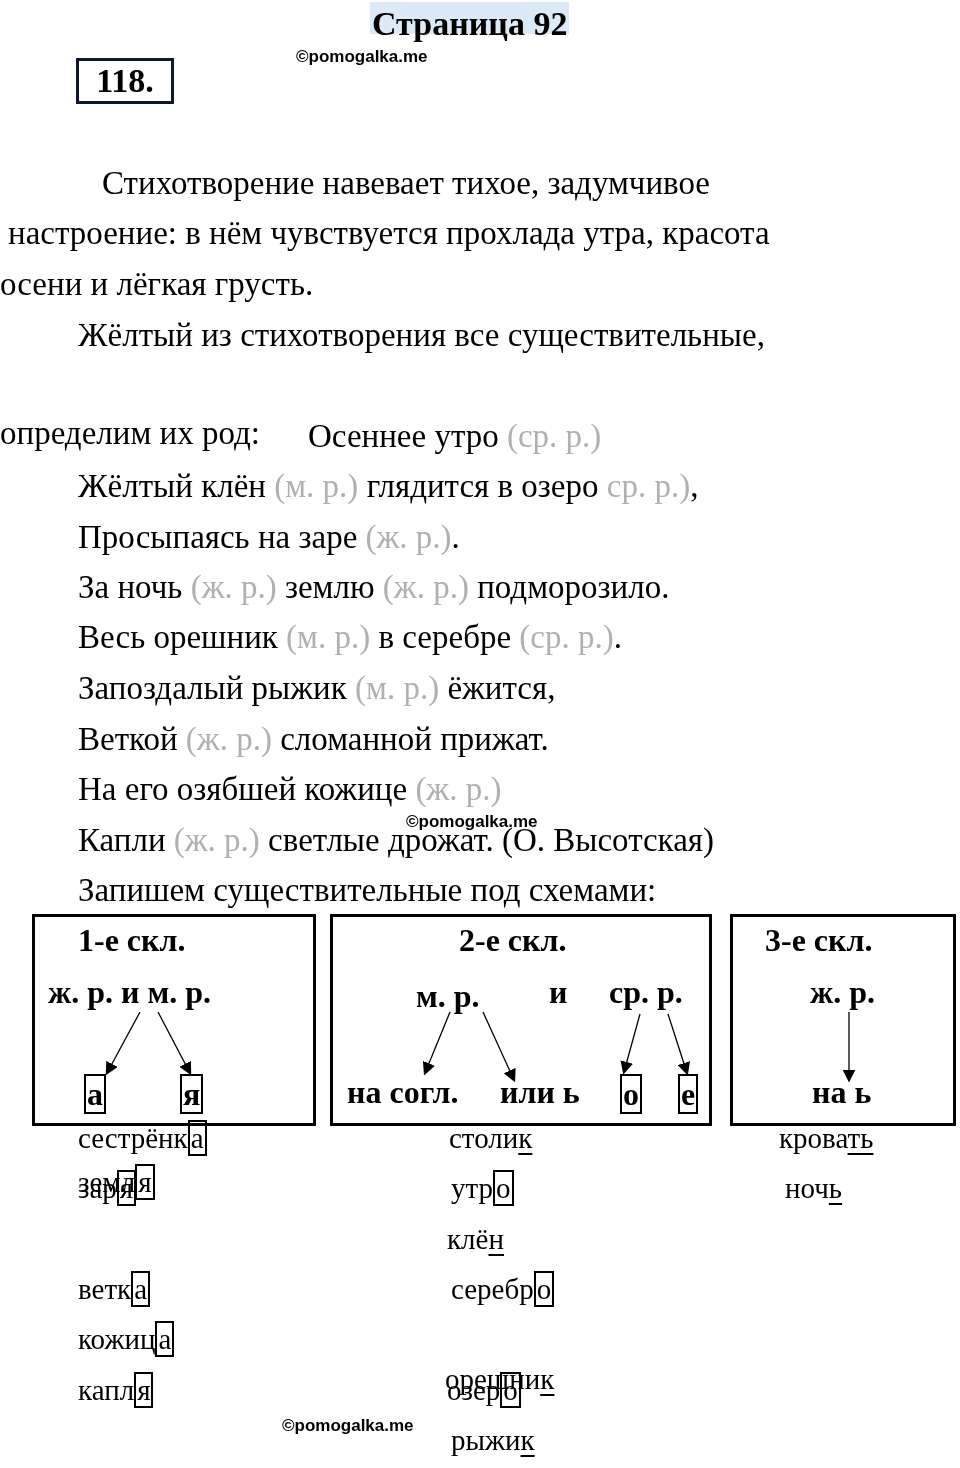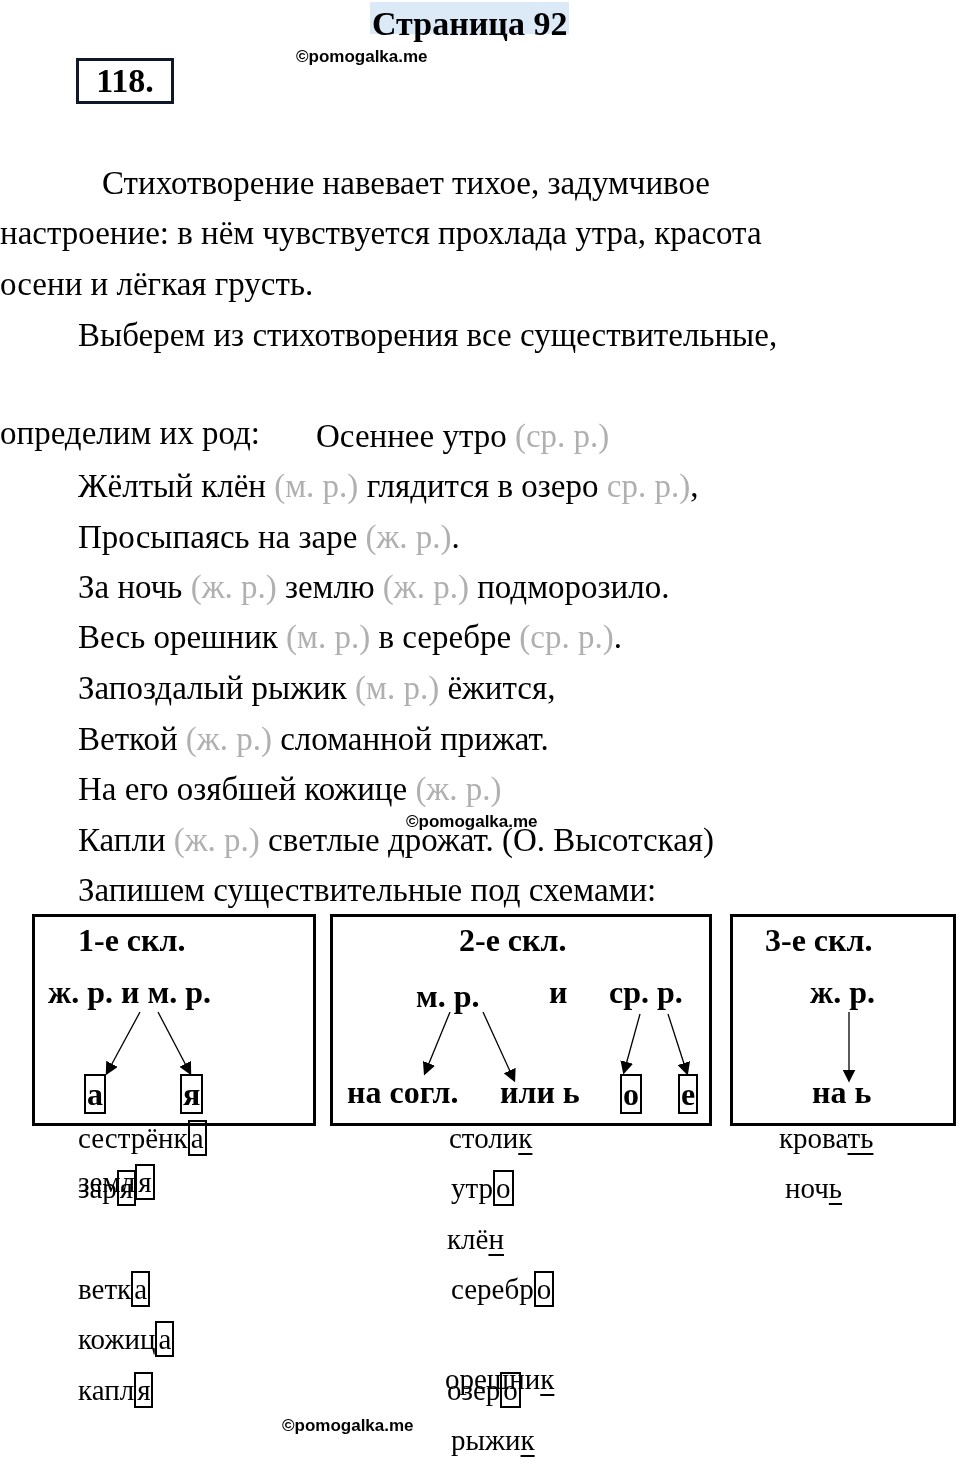--- a/index.html
+++ b/index.html
@@ -22,26 +22,26 @@
   svg { position:absolute; left:0; top:0; overflow:visible; }
 </style>
 </head>
 <body>
 
 <div class="abs title">Страница 92</div>
 <div class="abs exnum">118.</div>
 <div class="abs wm" style="left:296px;top:47px;">©pomogalka.me</div>
 
 <div class="abs txt" style="left:92px;top:158px;margin-left:10px;">Стихотворение навевает тихое, задумчивое</div>
-<div class="abs txt" style="left:0px;top:208px;">настроение: в нём чувствуется прохлада утра, красота</div>
+<div class="abs txt" style="left:8px;top:208px;">настроение: в нём чувствуется прохлада утра, красота</div>
 <div class="abs txt" style="left:0px;top:259px;">осени и лёгкая грусть.</div>
-<div class="abs txt" style="left:78px;top:310px;">Выберем из стихотворения все существительные,</div>
+<div class="abs txt" style="left:78px;top:310px;">Жёлтый из стихотворения все существительные,</div>
 <div class="abs txt" style="left:0px;top:360px;margin-top:48px;">определим их род:</div>
 
-<div class="abs txt" style="left:316px;top:411px;">
+<div class="abs txt" style="left:308px;top:411px;">
   <span>Осеннее утро</span> <span class="g">(ср. р.)</span>
 </div>
 
 <div class="abs txt" style="left:78px;top:461px;"><span>Жёлтый клён</span> <span class="g">(м. р.)</span> <span>глядится в озеро</span> <span class="g">ср. р.)</span><span>,</span></div>
 <div class="abs txt" style="left:78px;top:512px;"><span>Просыпаясь на заре</span> <span class="g">(ж. р.)</span><span>.</span></div>
 <div class="abs txt" style="left:78px;top:562px;"><span>За ночь</span> <span class="g">(ж. р.)</span> <span>землю</span> <span class="g">(ж. р.)</span> <span>подморозило.</span></div>
 <div class="abs txt" style="left:78px;top:612px;"><span>Весь орешник</span> <span class="g">(м. р.)</span> <span>в серебре</span> <span class="g">(ср. р.)</span><span>.</span></div>
 <div class="abs txt" style="left:78px;top:663px;"><span>Запоздалый рыжик</span> <span class="g">(м. р.)</span> <span>ёжится,</span></div>
 <div class="abs txt" style="left:78px;top:714px;"><span>Веткой</span> <span class="g">(ж. р.)</span> <span>сломанной прижат.</span></div>
 <div class="abs txt" style="left:78px;top:764px;"><span>На его озябшей кожице</span> <span class="g">(ж. р.)</span></div>

